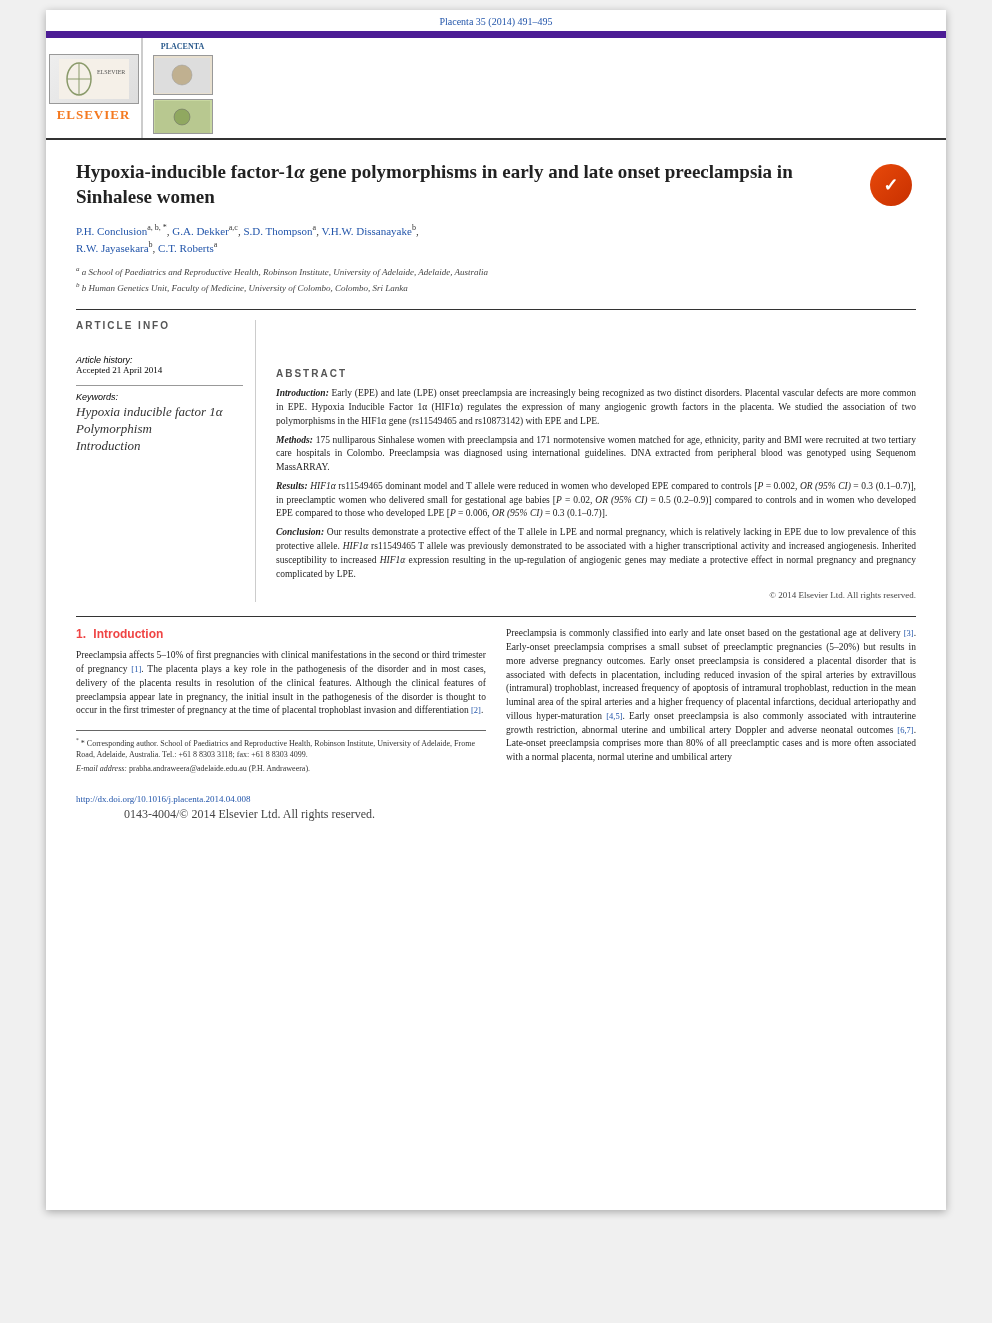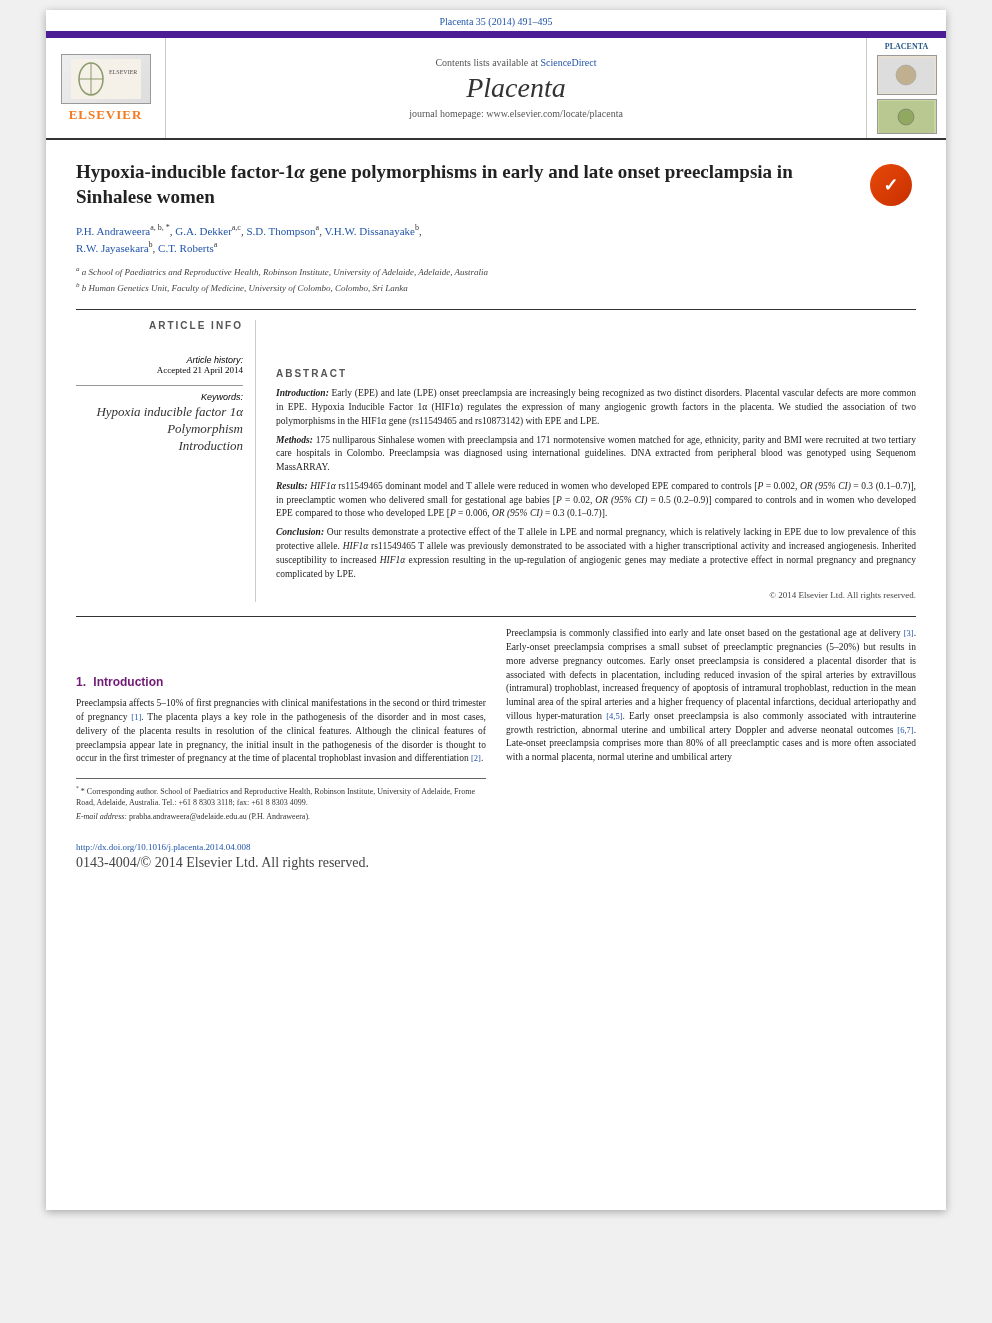--- a/index.html
+++ b/index.html
@@ -28,21 +28,21 @@
       border-bottom: 7px solid #4c1d95;
     }
     
     .journal-header {
       display: flex;
       align-items: stretch;
       border-bottom: 2px solid #333;
       min-height: 90px;
     }
     .journal-header-left {
-      width: 120px;
+      width: 96px;
       border-right: 1px solid #ccc;
       display: flex;
       align-items: center;
       justify-content: center;
       padding: 8px;
     }
     .elsevier-logo {
       display: flex;
       flex-direction: column;
       align-items: center;
@@ -199,21 +199,20 @@
       gap: 20px;
       margin-bottom: 14px;
       border-top: 1px solid #333;
       padding-top: 10px;
     }
     .col-left {
       width: 180px;
       flex-shrink: 0;
       border-right: 1px solid #ccc;
       padding-right: 12px;
-      text-align: right;
     }
     .col-right {
       flex: 1;
       margin-top: 48px;
     }
     .section-header {
       font-size: 10px;
       letter-spacing: 2px;
       text-transform: uppercase;
       font-weight: bold;
@@ -280,23 +279,22 @@
     .intro-left {
       flex: 1;
     }
     .intro-right {
       flex: 1;
     }
     .section-title {
       font-size: 12px;
       font-weight: bold;
       margin-bottom: 8px;
-      color: #701a75;
+      color: #ef4444;
       font-family: Arial, sans-serif;
-      margin-top: 48px;
     }
     .section-number {
       font-size: 12px;
       font-weight: bold;
       margin-right: 4px;
     }
     .body-text {
       font-size: 9.5px;
       line-height: 1.45;
       color: #222;
@@ -322,23 +320,24 @@
       margin-bottom: 3px;
     }
     .doi-link {
       color: #2255aa;
       font-size: 9px;
       display: block;
       margin-top: 20px;
       text-decoration: none;
     }
     .copyright-bottom {
-      font-size: 14px;
+      font-size: 12px;
       color: #444;
       margin-top: 3px;
+      margin-left: 48px;
     }
     sup { vertical-align: super; font-size: 0.7em; }
     em { font-style: italic; }
     .italic { font-style: italic; }
   </style>
 </head>
 <body>
 
 <div class="page">
 
@@ -354,30 +353,20 @@
             <rect x="0" y="0" width="70" height="40" fill="#f5f0e8"></rect>
             <ellipse cx="20" cy="20" rx="12" ry="16" fill="none" stroke="#8a9a6a" stroke-width="1.5"></ellipse>
             <line x1="20" y1="4" x2="20" y2="36" stroke="#8a9a6a" stroke-width="1"></line>
             <line x1="8" y1="20" x2="32" y2="20" stroke="#8a9a6a" stroke-width="1"></line>
             <text x="38" y="15" font-size="6" fill="#555">ELSEVIER</text>
           </svg>
         </div>
         <div class="elsevier-text">ELSEVIER</div>
       </div>
     </div>
-    <div class="journal-header-center">
-      <div class="sci-direct-link">
-        <span>Contents lists available at</span>
-        <a href="#">ScienceDirect</a>
-      </div>
-      <div class="journal-name">Placenta</div>
-      <div class="journal-homepage">
-        <span>journal homepage: www.elsevier.com/locate/placenta</span>
-      </div>
-    </div>
     <div class="journal-header-right">
       <div class="placenta-logo-text">PLACENTA</div>
       <div class="placenta-logo-box">
         <svg width="55" height="35" viewBox="0 0 55 35">
           <rect width="55" height="35" fill="#ddd"></rect>
           <circle cx="27" cy="17" r="10" fill="#c0b090" stroke="#999" stroke-width="0.5"></circle>
         </svg>
       </div>
       <div class="placenta-image-box">
         <svg width="55" height="32" viewBox="0 0 55 32">
@@ -395,21 +384,21 @@
         Hypoxia-inducible factor-1<em>α</em> gene polymorphisms in early and late onset preeclampsia in Sinhalese women
       </div>
       <div class="crossmark-badge">
         <div class="crossmark-circle">
           ✓
         </div>
       </div>
     </div>
 
     <div class="authors">
-      <span class="author-name">P.H. Andraweera</span><sup>a, b, *</sup>,
+      <span class="author-name">P.H. Conclusion</span><sup>a, b, *</sup>,
       <span class="author-name">G.A. Dekker</span><sup>a,c</sup>,
       <span class="author-name">S.D. Thompson</span><sup>a</sup>,
       <span class="author-name">V.H.W. Dissanayake</span><sup>b</sup>,<br>
       <span class="author-name">R.W. Jayasekara</span><sup>b</sup>,
       <span class="author-name">C.T. Roberts</span><sup>a</sup>
     </div>
 
     <div class="affiliations">
       <div><sup>a</sup> <span>a School of Paediatrics and Reproductive Health, Robinson Institute, University of Adelaide, Adelaide, Australia</span></div>
       <div><sup>b</sup> <span>b Human Genetics Unit, Faculty of Medicine, University of Colombo, Colombo, Sri Lanka</span></div>

